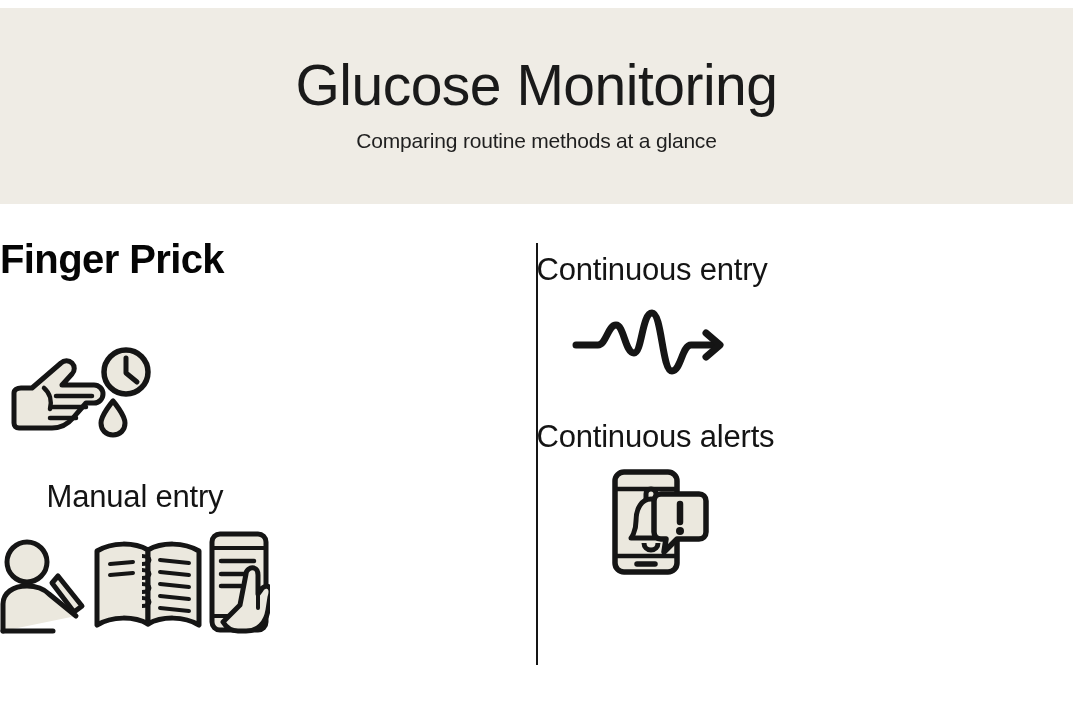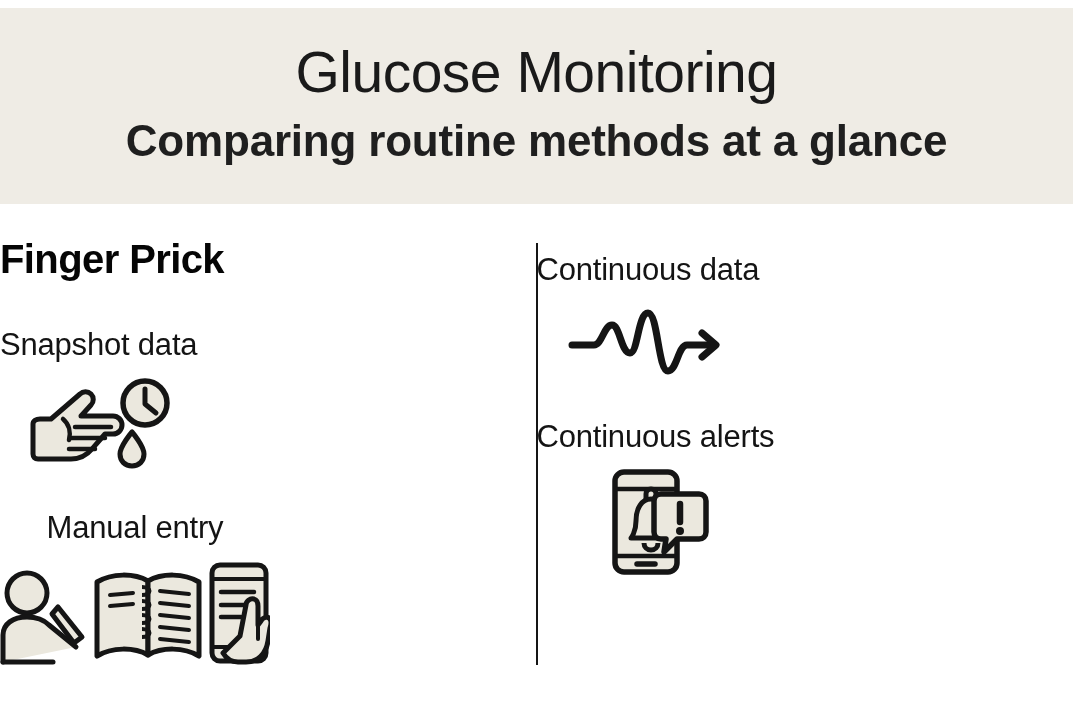--- a/index.html
+++ b/index.html
@@ -44,22 +44,22 @@
     font-size: 57px;
     font-weight: 300;
     letter-spacing: -0.5px;
     line-height: 1.05;
     color: #1a1a1a;
     white-space: nowrap;
     margin-top: -4px;
   }
 
   .header-subtitle {
-    font-size: 44px;
-    font-weight: 700;
+    font-size: 21px;
+    font-weight: 400;
     letter-spacing: -0.2px;
     line-height: 1.1;
     color: #1f1f1f;
     white-space: nowrap;
     margin-top: 14px;
   }
 
   
   .compare-body {
     position: absolute;
@@ -144,21 +144,20 @@
     <div class="header-subtitle">Comparing routine methods at a glance</div>
   </div>
 
   <div class="compare-body">
 
     <div class="column col-left">
 
       <div class="column-heading">Finger Prick</div>
 
       <div class="feature feature-1">
-        <div class="feature-label">Snapshot data</div>
         <div class="feature-icon">
           <svg width="160" height="92" viewBox="0 0 160 92" fill="none">
 
             <g>
               <path d="M14 46 L14 76 C14 79 16 81 19 81 L52 81 C61 81 68 77 73 71
                        L86 56 L94 56 C99 56 103 52 103 47 C103 42 99 38 94 38
                        L62 38 L72 27 C75 24 75 19 72 16 C69 13 64 13 61 16
                        L32 41 L21 41 C17 41 14 43 14 46 Z" fill="#ebe8de" stroke="#151515" stroke-width="5" stroke-linejoin="round" stroke-linecap="round"></path>
 
               <path d="M56 49 L92 49" stroke="#151515" stroke-width="4.5" stroke-linecap="round"></path>
@@ -229,21 +228,21 @@
             </g>
           </svg>
         </div>
       </div>
     </div>
 
     <div class="column col-right">
 
 
       <div class="feature feature-1">
-        <div class="feature-label">Continuous data</div>
+        <div class="feature-label">Continuous entry</div>
         <div class="feature-icon">
           <svg width="160" height="72" viewBox="0 0 160 72" fill="none">
             <g>
               <path d="M4 38 L26 38 C34 38 36 18 44 18 C52 18 53 46 62 46
                        C70 46 70 6 80 6 C90 6 90 64 100 64
                        C109 64 110 38 119 38 L147 38" stroke="#151515" stroke-width="7" stroke-linecap="round" stroke-linejoin="round" fill="none"></path>
             </g>
             <g>
               <path d="M134 26 L148 38 L134 50" stroke="#151515" stroke-width="7" stroke-linecap="round" stroke-linejoin="round" fill="none"></path>
             </g>

